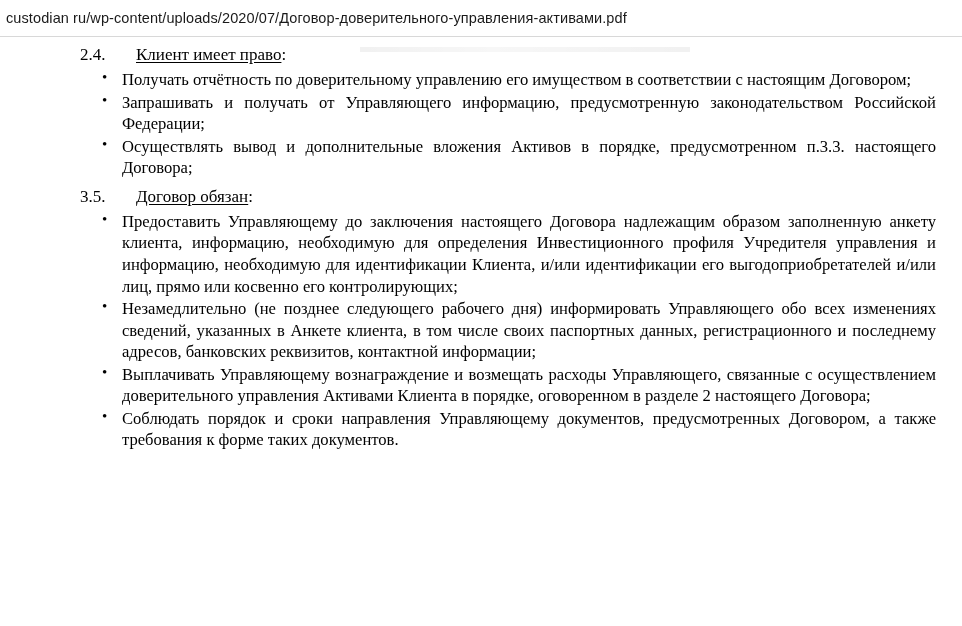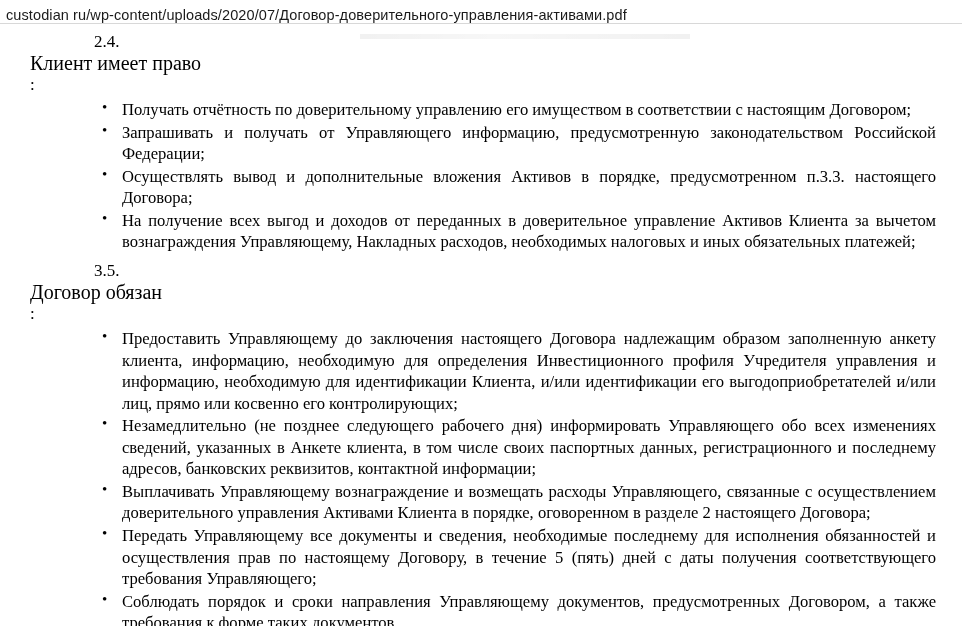--- a/index.html
+++ b/index.html
@@ -8,25 +8,25 @@
     background: #ffffff;
   }
   body {
     width: 962px;
     height: 626px;
     overflow: hidden;
     font-family: "Liberation Serif", serif;
     color: #000000;
   }
   .url-bar {
-    height: 24px;
+    height: 37px;
     background: #ffffff;
     border-bottom: 1px solid #d8d8d8;
     display: flex;
-    align-items: flex-end;
+    align-items: center;
     padding: 0 6px;
     box-sizing: border-box;
   }
   .url-text {
     font-family: "Liberation Sans", sans-serif;
     font-size: 14.5px;
     color: #1a1a1a;
     white-space: nowrap;
     overflow: hidden;
     text-overflow: ellipsis;
@@ -46,33 +46,32 @@
     width: 330px;
     height: 5px;
     background: linear-gradient(to right, rgba(0,0,0,0.10), rgba(0,0,0,0.06) 40%, rgba(0,0,0,0.10));
     opacity: .55;
   }
   .clause {
     display: flex;
     align-items: baseline;
     margin-top: 8px;
     margin-bottom: 2px;
-    flex-direction: column;
   }
   .clause-num {
     width: 56px;
     flex: 0 0 auto;
     font-size: 17px;
     padding-left: 64px;
     box-sizing: content-box;
   }
   .clause-title {
-    font-size: 20px;
+    font-size: 17px;
+    text-decoration: underline;
     text-underline-offset: 2px;
-    margin-left: 14px;
   }
   .clause-title-plain {
     font-size: 17px;
   }
   ul.bullets {
     list-style: none;
     margin: 4px 0 0 0;
     padding: 0;
   }
   ul.bullets li {
@@ -104,28 +103,26 @@
 
   <div class="clause">
     <span class="clause-num">2.4.</span>
     <span class="clause-title">Клиент имеет право</span>
     <span class="clause-title-plain">:</span>
   </div>
   <ul class="bullets">
     <li>Получать отчётность по доверительному управлению его имуществом в соответствии с настоящим Договором;</li>
     <li>Запрашивать и получать от Управляющего информацию, предусмотренную законодательством Российской Федерации;</li>
     <li>Осуществлять вывод и дополнительные вложения Активов в порядке, предусмотренном п.3.3. настоящего Договора;</li>
-    <li>На получение всех выгод и доходов от переданных в доверительное управление Активов Клиента за вычетом вознаграждения Управляющему, Накладных расходов, необходимых налоговых и иных обязательных платежей;</li>
   </ul>
 
   <div class="clause">
     <span class="clause-num">3.5.</span>
     <span class="clause-title">Договор обязан</span>
     <span class="clause-title-plain">:</span>
   </div>
   <ul class="bullets">
     <li>Предоставить Управляющему до заключения настоящего Договора надлежащим образом заполненную анкету клиента, информацию, необходимую для определения Инвестиционного профиля Учредителя управления и информацию, необходимую для идентификации Клиента, и/или идентификации его выгодоприобретателей и/или лиц, прямо или косвенно его контролирующих;</li>
     <li>Незамедлительно (не позднее следующего рабочего дня) информировать Управляющего обо всех изменениях сведений, указанных в Анкете клиента, в том числе своих паспортных данных, регистрационного и последнему адресов, банковских реквизитов, контактной информации;</li>
     <li>Выплачивать Управляющему вознаграждение и возмещать расходы Управляющего, связанные с осуществлением доверительного управления Активами Клиента в порядке, оговоренном в разделе 2 настоящего Договора;</li>
-    <li>Передать Управляющему все документы и сведения, необходимые последнему для исполнения обязанностей и осуществления прав по настоящему Договору, в течение 5 (пять) дней с даты получения соответствующего требования Управляющего;</li>
     <li>Соблюдать порядок и сроки направления Управляющему документов, предусмотренных Договором, а также требования к форме таких документов.</li>
   </ul>
 </div>
 
 </body></html>

